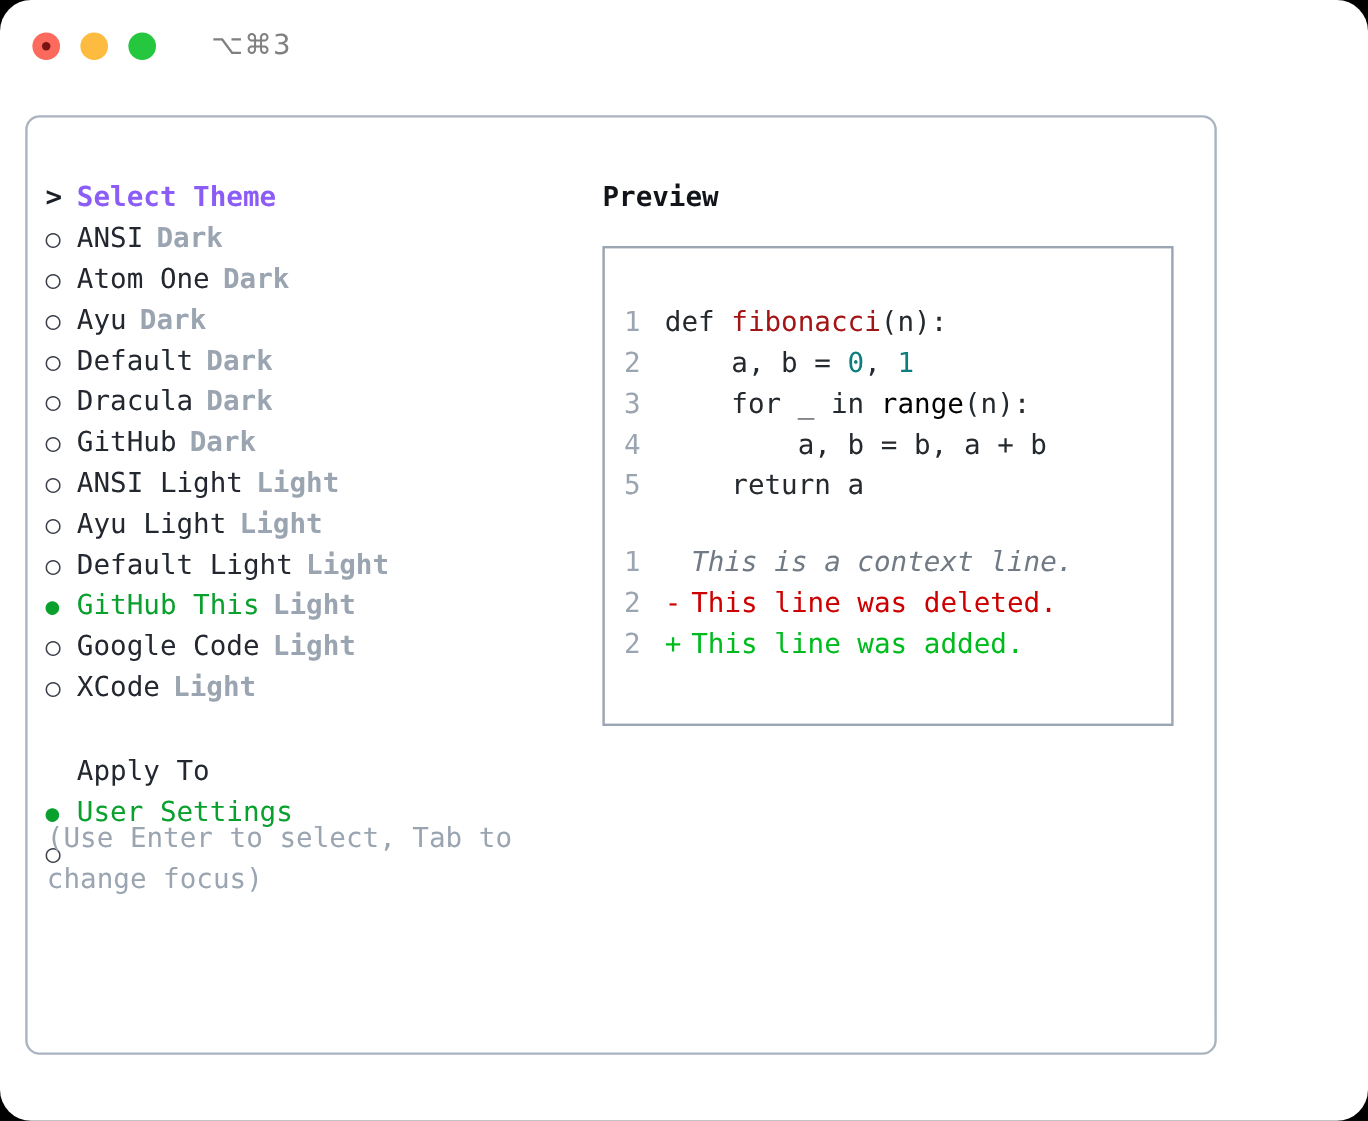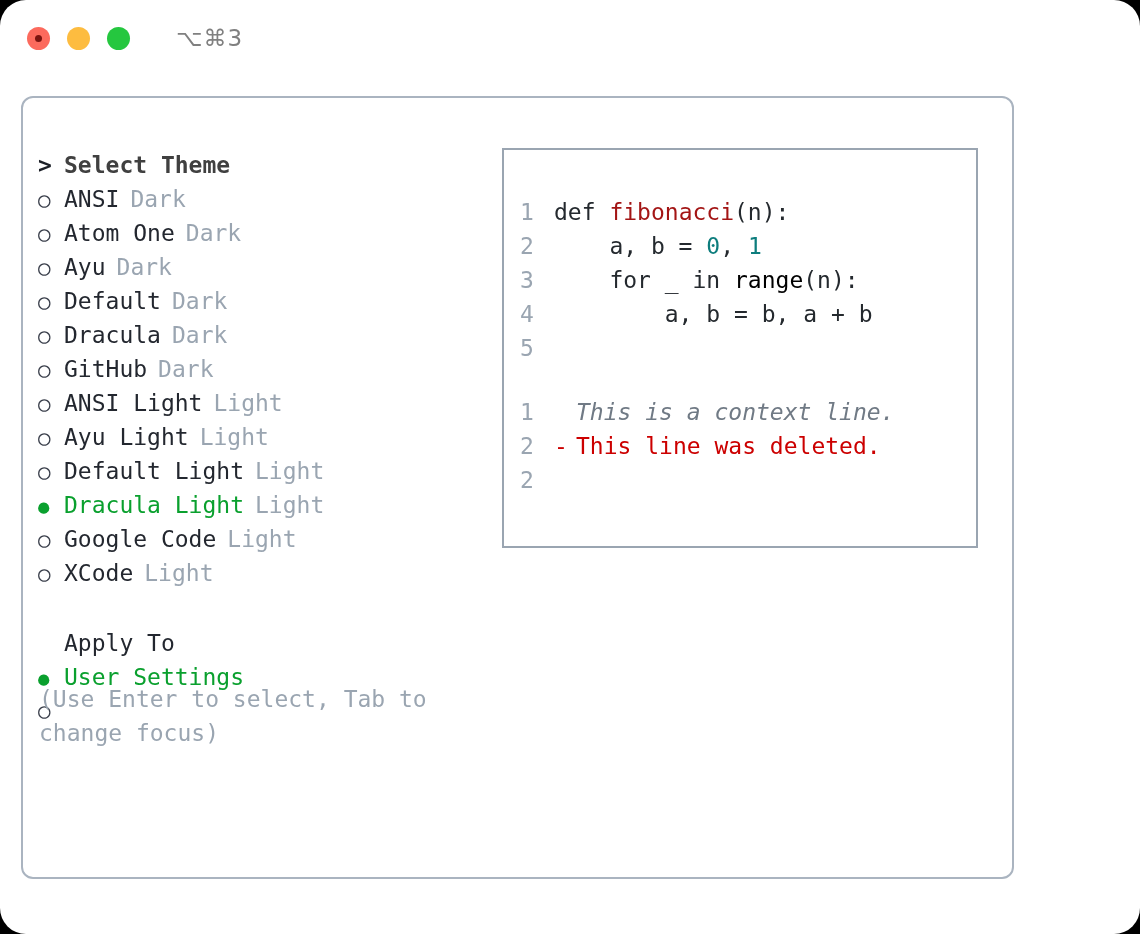--- a/index.html
+++ b/index.html
@@ -109,26 +109,27 @@
     flex: 0 0 26px;
     text-align: left;
     font-size: 21px;
     color: #3a3f4b;
   }
   .marker.selected { color: #0aa02e; font-size: 19px; }
   .marker.caret    { color: #1b1f27; font-weight: bold; font-size: 23px; }
   .marker.blank    { color: transparent; }
 
   .row-label { color: #23272f; }
-  .row.header .row-label { font-weight: bold; color: #404040; }
+  .row.header .row-label { font-weight: bold; color: #8b5cf6; }
   .row.selected .row-label { color: #0aa02e; }
 
   .row-tag {
     color: #9aa5b1;
     margin-left: 11px;
+    font-weight: bold;
   }
 
   .section-gap { height: 36px; }
 
   #hint-text {
     position: absolute;
     left: 16px;
     top: 584px;
     width: 410px;
     font-size: 23px;
@@ -270,21 +271,21 @@
         </div>
 
         <div class="row">
           <span class="marker">○</span>
           <span class="row-label">Default Light</span>
           <span class="row-tag">Light</span>
         </div>
 
         <div class="row selected">
           <span class="marker selected">●</span>
-          <span class="row-label">Dracula Light</span>
+          <span class="row-label">GitHub This</span>
           <span class="row-tag">Light</span>
         </div>
 
         <div class="row">
           <span class="marker">○</span>
           <span class="row-label">Google Code</span>
           <span class="row-tag">Light</span>
         </div>
 
         <div class="row">
@@ -307,20 +308,21 @@
 
         <div class="row">
           <span class="marker">○</span>
         </div>
 
       </div>
 
       <div id="hint-text">(Use Enter to select, Tab to change focus)</div>
 
       <div id="preview-column">
+        <div id="preview-title">Preview</div>
 
         <div id="preview-box">
           <div id="code-area">
 
             <div class="code-line">
               <span class="gutter">1</span>
               <span class="code-text"><span class="tok-kw">def </span><span class="tok-fn">fibonacci</span><span>(n):</span></span>
             </div>
 
             <div class="code-line">
@@ -333,36 +335,38 @@
               <span class="code-text"><span>    for _ in </span><span class="tok-call">range</span><span>(n):</span></span>
             </div>
 
             <div class="code-line">
               <span class="gutter">4</span>
               <span class="code-text"><span>        a, b = b, a + b</span></span>
             </div>
 
             <div class="code-line">
               <span class="gutter">5</span>
+              <span class="code-text"><span>    return a</span></span>
             </div>
 
             <div class="diff-gap"></div>
 
             <div class="code-line">
               <span class="gutter">1</span>
               <span class="diff-ctx"><span class="diff-sign"> </span><span>This is a context line.</span></span>
             </div>
 
             <div class="code-line">
               <span class="gutter">2</span>
               <span class="diff-del"><span class="diff-sign">-</span><span>This line was deleted.</span></span>
             </div>
 
             <div class="code-line">
               <span class="gutter">2</span>
+              <span class="diff-add"><span class="diff-sign">+</span><span>This line was added.</span></span>
             </div>
 
           </div>
         </div>
       </div>
 
     </div>
   </div>
 </div>
 

